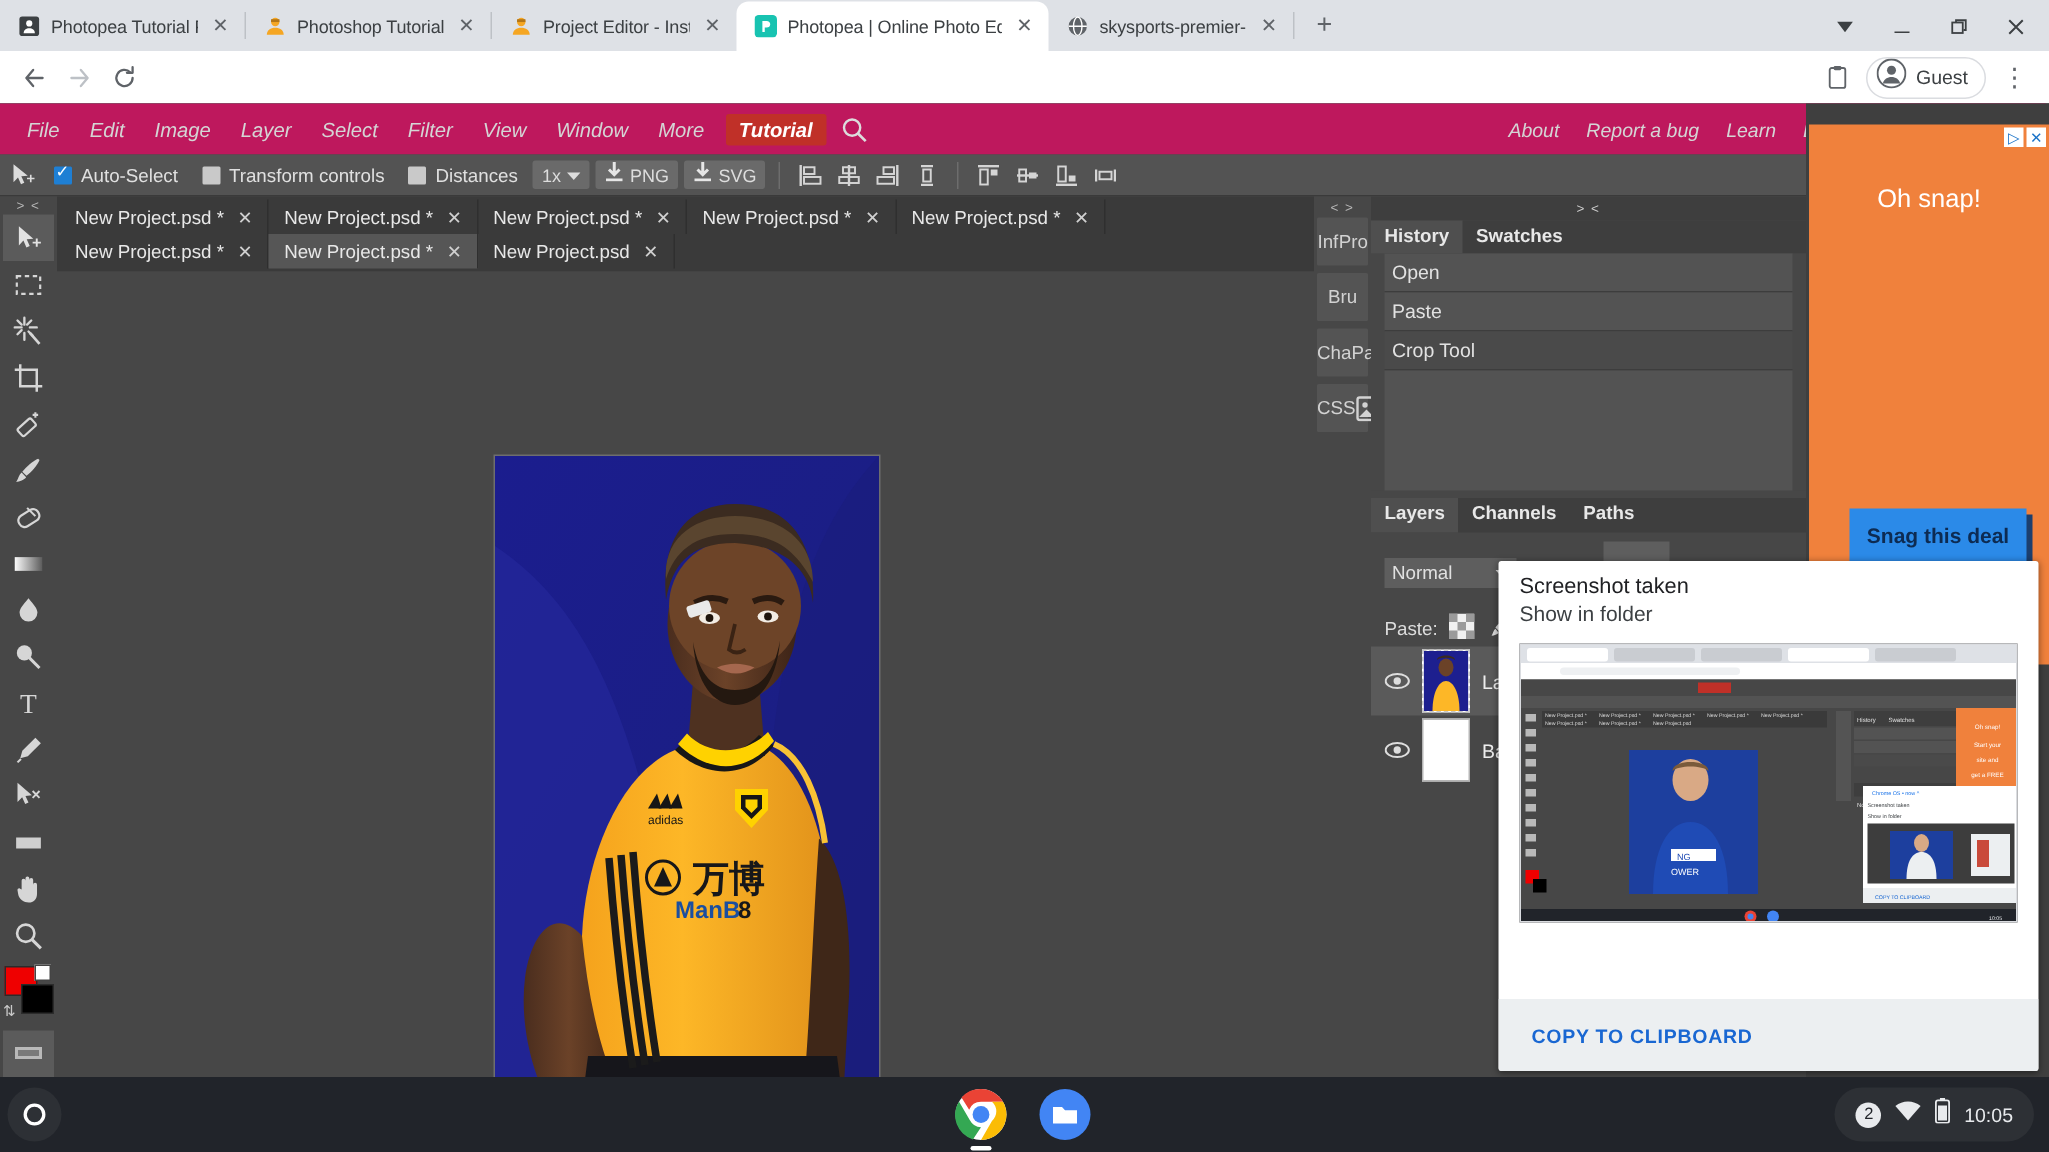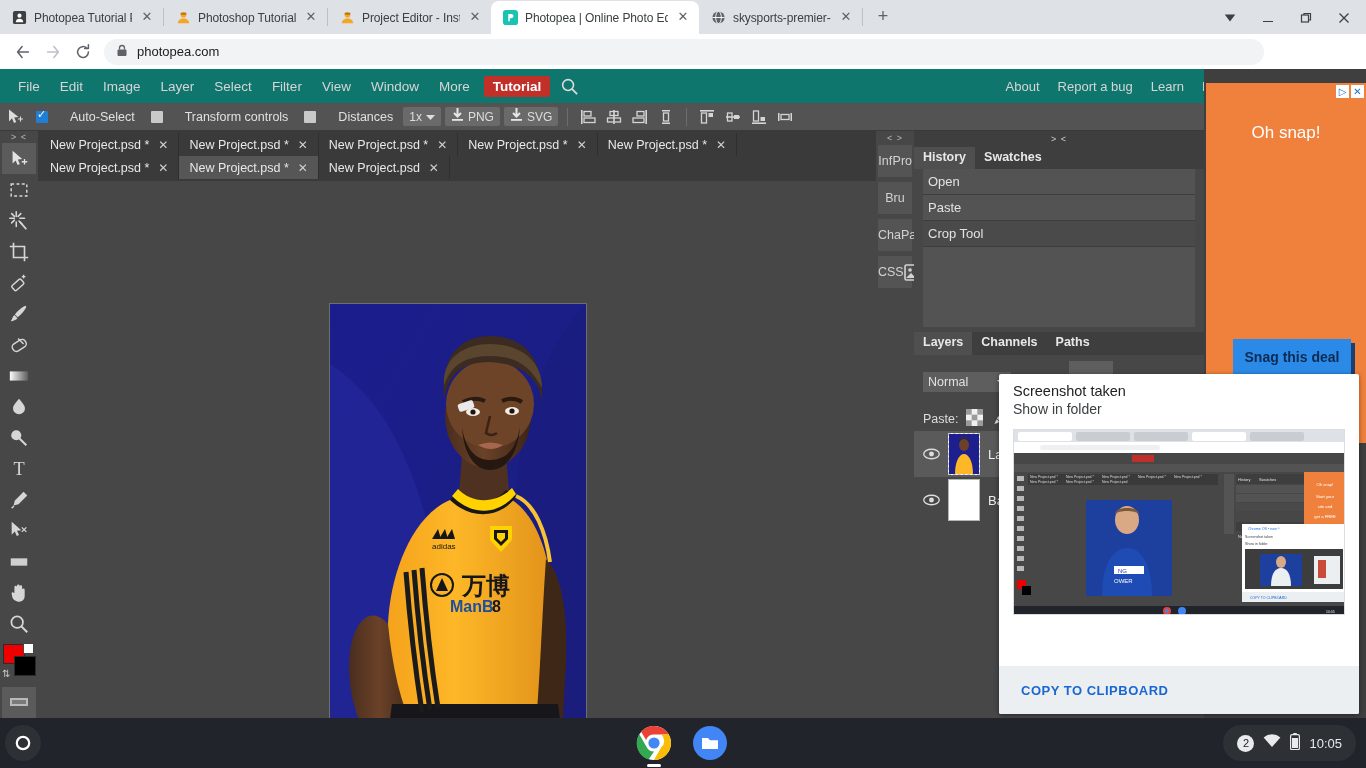--- a/index.html
+++ b/index.html
@@ -45,33 +45,33 @@
   #omnibox-url { font-size:13px; color:#202124; }
   #toolbar-right { margin-left:auto; display:flex; align-items:center; gap:4px; }
   #guest-chip { display:flex; align-items:center; gap:6px; height:28px;
     border:1px solid #dadce0; border-radius:14px; padding:0 11px 0 6px; }
   #guest-chip span.lbl { font-size:13px; color:#3c4043; }
 
   
   #app { position:absolute; left:0; top:69px; width:1366px; height:649px; background:#474747; }
 
   #pp-menubar { position:absolute; left:0; top:0; width:1364px; height:34px;
-    background:#0f766e; display:flex; align-items:center; padding-left:8px; }
+    background:#be185d; display:flex; align-items:center; padding-left:8px;font-style:italic; }
   .menu-item { font-size:13.5px; color:#d5d5d5; padding:4px 10px; }
   .menu-item.account { background:#c03028; color:#fff; border-radius:2px;
     padding:3px 9px; font-weight:bold; margin-left:4px; }
   #menu-right { margin-left:auto; display:flex; align-items:center; gap:0; padding-right:4px; }
   .menu-link { font-size:13px; color:#d5d5d5; padding:4px 9px; }
   .social { width:22px; height:22px; margin:0 3px; display:flex;
      align-items:center; justify-content:center; }
 
   #pp-optionbar { position:absolute; left:0; top:34px; width:1204px; height:28px;
     background:#535353; display:flex; align-items:center; padding-left:4px; gap:4px;
     border-bottom:1px solid #3a3a3a;}
-  .ob-chk { display:flex; align-items:center; gap:22px; font-size:12.5px; color:#e0e0e0; padding:0 6px;}
+  .ob-chk { display:flex; align-items:center; gap:6px; font-size:12.5px; color:#e0e0e0; padding:0 6px;}
   .box { width:12px; height:12px; background:#c9c9c9; border-radius:1px; flex:0 0 12px;}
   .box.on { background:#1e7fd4; position:relative;}
   .box.on::after { content:"✓"; position:absolute; left:1px; top:-3px; color:#fff; font-size:11px;}
   .ob-btn { background:#6a6a6a; border-radius:2px; height:19px; display:flex;
     align-items:center; gap:4px; padding:0 6px; font-size:12px; color:#ddd; }
   .ob-icn { width:22px; height:22px; display:flex; align-items:center; justify-content:center;}
   .ob-div { width:1px; height:18px; background:#6d6d6d; margin:0 5px; }
 
   
   #pp-tools { position:absolute; left:0; top:62px; width:38px; height:587px;
@@ -282,28 +282,38 @@
     <svg width="18" height="18" viewBox="0 0 20 20">
         <path d="M4 10h12M11 4l5 6-5 6" fill="none" stroke="#bdc1c6" stroke-width="1.7" stroke-linecap="round" stroke-linejoin="round"></path>
       </svg>
   </div>
   <div class="nav-btn">
     <svg width="18" height="18" viewBox="0 0 20 20">
         <path d="M16 10a6 6 0 1 1-1.8-4.3" fill="none" stroke="#5f6368" stroke-width="1.7" stroke-linecap="round"></path>
         <path d="M16 2v4.2h-4.2" fill="none" stroke="#5f6368" stroke-width="1.7" stroke-linecap="round" stroke-linejoin="round"></path>
       </svg>
   </div>
-  <div id="omnibox">
-    <span>
-      <svg width="12" height="13" viewBox="0 0 12 13">
-          <rect x="1.5" y="5.5" width="9" height="6.5" rx="1" fill="#5f6368"></rect>
-          <path d="M3.5 5.5V4a2.5 2.5 0 0 1 5 0v1.5" fill="none" stroke="#5f6368" stroke-width="1.3"></path>
-        </svg>
-    </span>
-    <span id="omnibox-url">photopea.com</span>
+  <div id="toolbar-right">
+    <div class="nav-btn">
+      <svg width="16" height="17" viewBox="0 0 16 18">
+          <rect x="2.5" y="2.5" width="11" height="14" rx="1.4" fill="none" stroke="#5f6368" stroke-width="1.3"></rect>
+          <rect x="5.3" y="1" width="5.4" height="3" rx="1" fill="#5f6368"></rect>
+        </svg>
+    </div>
+    <div id="guest-chip">
+      <span>
+        <svg width="20" height="20" viewBox="0 0 20 20">
+            <circle cx="10" cy="10" r="9.3" fill="none" stroke="#5f6368" stroke-width="1.3"></circle>
+            <circle cx="10" cy="7.8" r="3" fill="#5f6368"></circle>
+            <path d="M4.2 16.6c.9-2.8 3-4.2 5.8-4.2s4.9 1.4 5.8 4.2" fill="#5f6368"></path>
+          </svg>
+      </span>
+      <span class="lbl">Guest</span>
+    </div>
+    <div class="nav-btn">⋮</div>
   </div>
 </div>
 
 <div id="app">
 
   <div id="pp-menubar">
     <div class="menu-item">File</div>
     <div class="menu-item">Edit</div>
     <div class="menu-item">Image</div>
     <div class="menu-item">Layer</div>

